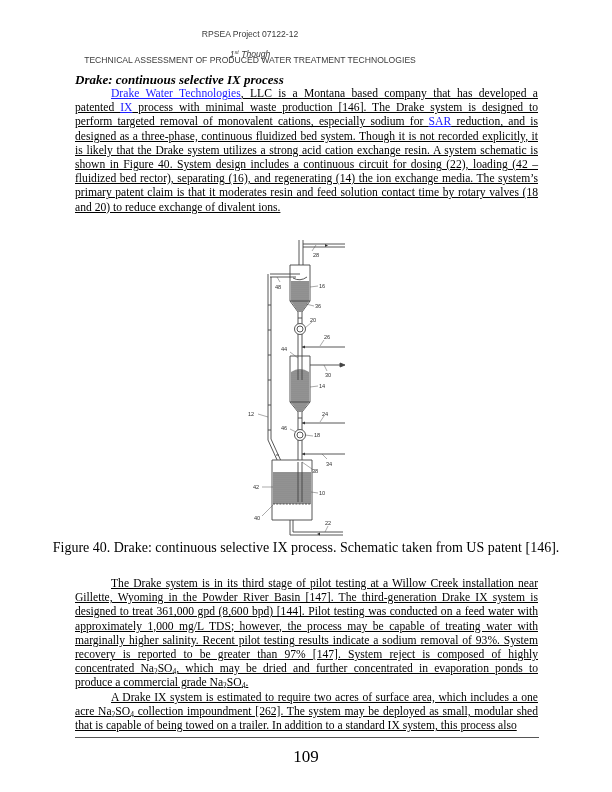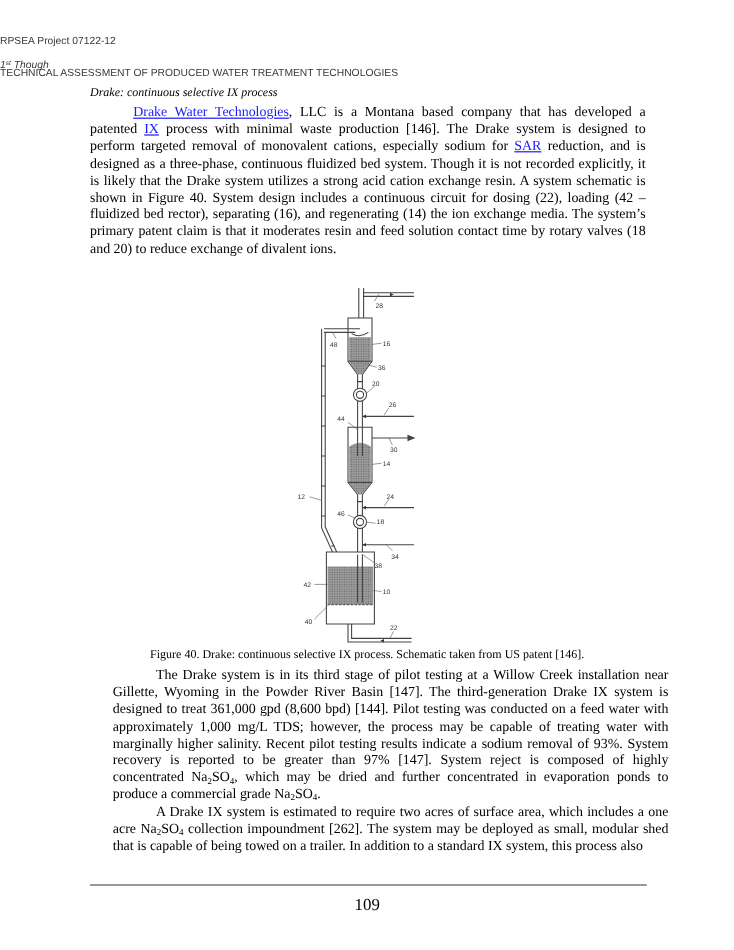--- a/index.html
+++ b/index.html
@@ -1,30 +1,30 @@
 <!DOCTYPE html>
 <html><head>
 <meta charset="utf-8">
 <style>
   html, body { margin: 0; padding: 0; background: #ffffff; }
   body { width: 612px; height: 792px; position: relative; overflow: hidden; font-family: "Liberation Serif", serif; color: #000; }
-  .hdr { position: absolute; left: 0; width: 500px; font-family: "Liberation Sans", sans-serif; color: #3a3a3a; font-size: 8.6px; line-height: 10px; }
+  .hdr { position: absolute; left: 0; width: 500px; text-align: center; font-family: "Liberation Sans", sans-serif; color: #3a3a3a; font-size: 8.6px; line-height: 10px; }
   .hdr1 { top: 29px; }
   .hdr2 { top: 55px; }
   .hdr3 { top: 49px; font-style: italic; }
   .hdr3 sup { font-size: 5.5px; vertical-align: 3px; line-height: 0; }
-  .section-title { position: absolute; left: 75px; top: 72px; font-size: 10px; font-weight: normal; font-style: italic; }
+  .section-title { position: absolute; left: 75px; top: 72px; font-size: 13px; font-weight: bold; font-style: italic; }
   .para { position: absolute; left: 75px; width: 463px; font-size: 11.6px; line-height: 14.2px; text-align: justify; }
-  .para p { margin: 0; text-indent: 36px; }
+  .para p { margin: 0; text-indent: 36px; text-decoration: underline; }
   .lnk { color: #1a1aff; text-decoration: underline; }
   .p1 { top: 87px; }
-  .p2 { top: 556px; margin-left: 19px; }
-  .caption { position: absolute; left: 0; width: 612px; top: 540px; text-align: center; font-size: 10px; }
+  .p2 { top: 577px; }
+  .caption { position: absolute; left: 0; width: 612px; top: 540px; text-align: center; font-size: 14px; }
   .rule { position: absolute; left: 75px; width: 464px; top: 737px; height: 0; border-top: 1px solid #555; }
-  .pagenum { position: absolute; left: 0; width: 612px; top: 747px; text-align: center; font-size: 14px; }
+  .pagenum { position: absolute; left: 0; width: 612px; top: 747px; text-align: center; font-size: 17px; }
   sub { font-size: 7.5px; vertical-align: -2px; line-height: 0; }
   .fig { position: absolute; left: 240px; top: 240px; width: 110px; height: 300px; }
   .lbl { font-family: "Liberation Sans", sans-serif; font-size: 5.6px; fill: #333; }
 </style>
 </head>
 <body>
 
 <div class="hdr hdr1">RPSEA Project 07122-12</div>
 <div class="hdr hdr2">TECHNICAL ASSESSMENT OF PRODUCED WATER TREATMENT TECHNOLOGIES</div>
 <div class="hdr hdr3"><span>1</span><sup>st</sup><span> Though</span></div>

